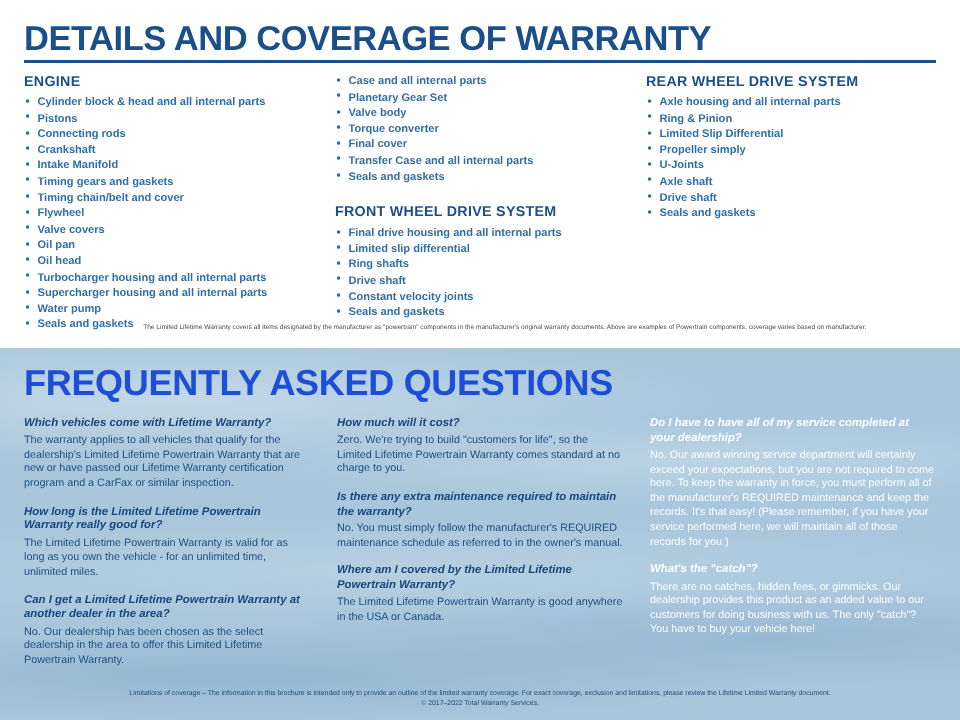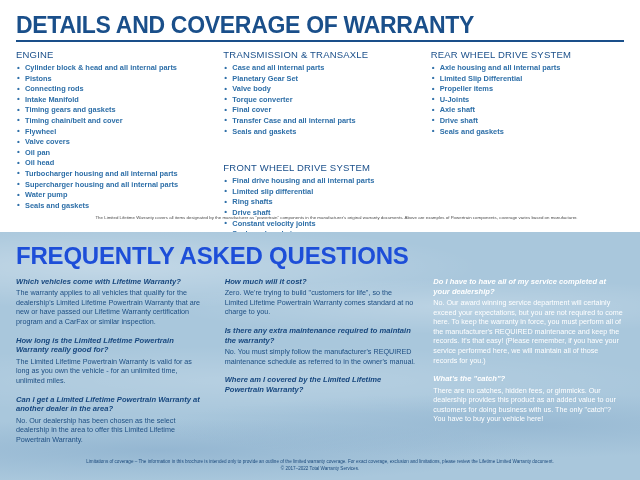--- a/index.html
+++ b/index.html
@@ -25,25 +25,25 @@
     line-height: 26px;
     border-bottom: 2px solid #1a4f8a;
     padding-bottom: 2px;
     margin-bottom: 7px;
   }
   .cols { display: flex; gap: 14px; }
   .col { width: 33.33%; }
   .col-head {
     color: #1a4f8a;
     font-size: 9.5px;
-    font-weight: normal;
+    font-weight: bold;
     letter-spacing: 0.2px;
     margin-bottom: 3px;
   }
-  .col-head.second { margin-top: 25px; }
+  .col-head.second { margin-top: 13px; }
   ul.bul { list-style: none; }
   ul.bul li {
     position: relative;
     color: #2e6fa8;
     font-size: 7.4px;
     line-height: 10.6px;
     padding-left: 9px;
     font-weight: bold;
   }
   ul.bul li::before {
@@ -134,36 +134,36 @@
     <div class="top-title">DETAILS AND COVERAGE OF WARRANTY</div>
 
     <div class="cols">
 
       <div class="col">
         <div class="col-head">ENGINE</div>
         <ul class="bul">
           <li>Cylinder block &amp; head and all internal parts</li>
           <li>Pistons</li>
           <li>Connecting rods</li>
+          <li>Crankshaft</li>
           <li>Intake Manifold</li>
           <li>Timing gears and gaskets</li>
           <li>Timing chain/belt and cover</li>
           <li>Flywheel</li>
           <li>Valve covers</li>
           <li>Oil pan</li>
           <li>Oil head</li>
           <li>Turbocharger housing and all internal parts</li>
           <li>Supercharger housing and all internal parts</li>
           <li>Water pump</li>
           <li>Seals and gaskets</li>
         </ul>
       </div>
 
       <div class="col">
-        <div class="col-head">TRANSMISSION &amp; TRANSAXLE</div>
         <ul class="bul">
           <li>Case and all internal parts</li>
           <li>Planetary Gear Set</li>
           <li>Valve body</li>
           <li>Torque converter</li>
           <li>Final cover</li>
           <li>Transfer Case and all internal parts</li>
           <li>Seals and gaskets</li>
         </ul>
         <div class="col-head second">FRONT WHEEL DRIVE SYSTEM</div>
@@ -174,22 +174,23 @@
           <li>Drive shaft</li>
           <li>Constant velocity joints</li>
           <li>Seals and gaskets</li>
         </ul>
       </div>
 
       <div class="col">
         <div class="col-head">REAR WHEEL DRIVE SYSTEM</div>
         <ul class="bul">
           <li>Axle housing and all internal parts</li>
+          <li>Ring &amp; Pinion</li>
           <li>Limited Slip Differential</li>
-          <li>Propeller items</li>
+          <li>Propeller simply</li>
           <li>U-Joints</li>
           <li>Axle shaft</li>
           <li>Drive shaft</li>
           <li>Seals and gaskets</li>
         </ul>
       </div>
 
     </div>
 
     <div class="disclaimer-top">The Limited Lifetime Warranty covers all items designated by the manufacturer as "powertrain" components in the manufacturer's original warranty documents. Above are examples of Powertrain components, coverage varies based on manufacturer.</div>
@@ -221,20 +222,21 @@
           <div class="qa">
             <div class="q">How much will it cost?</div>
             <div class="a">Zero. We're trying to build "customers for life", so the Limited Lifetime Powertrain Warranty comes standard at no charge to you.</div>
           </div>
           <div class="qa">
             <div class="q">Is there any extra maintenance required to maintain the warranty?</div>
             <div class="a">No. You must simply follow the manufacturer's REQUIRED maintenance schedule as referred to in the owner's manual.</div>
           </div>
           <div class="qa">
             <div class="q">Where am I covered by the Limited Lifetime Powertrain Warranty?</div>
+            <div class="a">The Limited Lifetime Powertrain Warranty is good anywhere in the USA or Canada.</div>
           </div>
         </div>
 
         <div class="faq-col right">
           <div class="qa">
             <div class="q">Do I have to have all of my service completed at your dealership?</div>
             <div class="a">No. Our award winning service department will certainly exceed your expectations, but you are not required to come here. To keep the warranty in force, you must perform all of the manufacturer's REQUIRED maintenance and keep the records. It's that easy! (Please remember, if you have your service performed here, we will maintain all of those records for you.)</div>
           </div>
           <div class="qa">
             <div class="q">What's the "catch"?</div>

